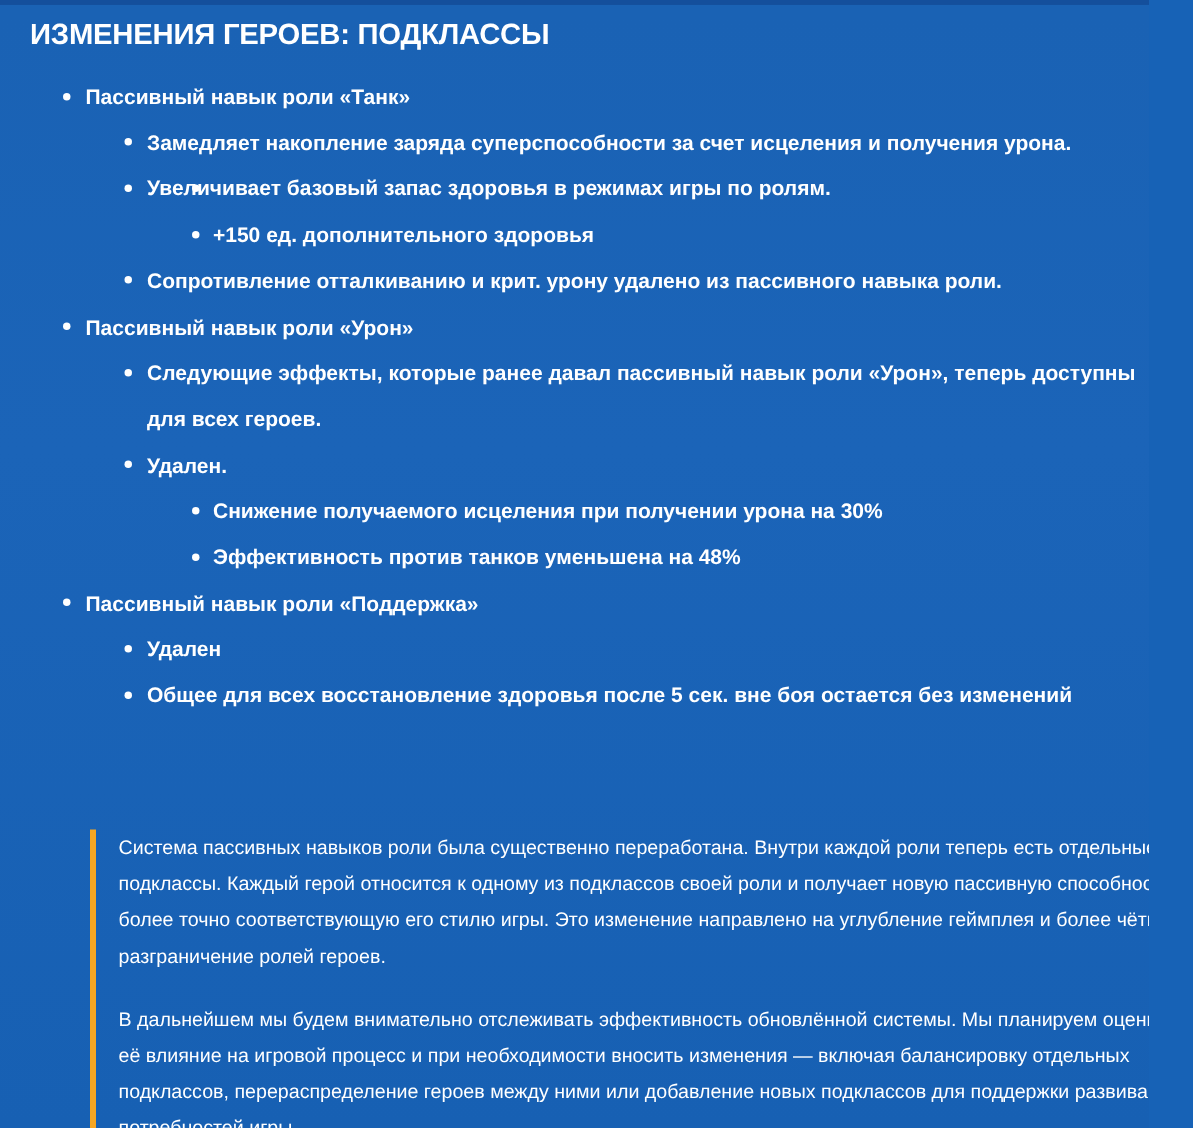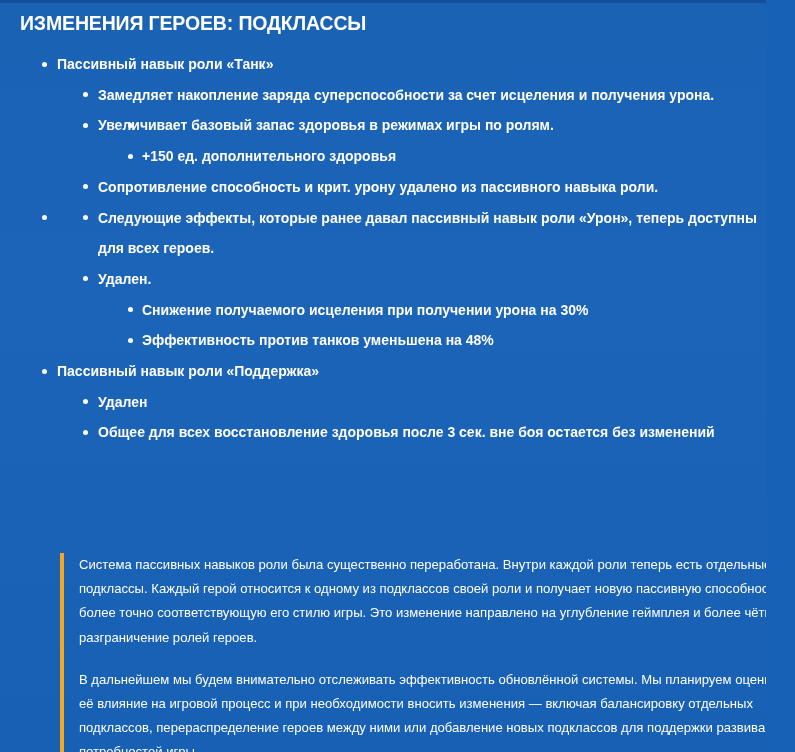--- a/index.html
+++ b/index.html
@@ -107,29 +107,29 @@
   <div id="top-band"></div>
 
   <h1 class="page-title">ИЗМЕНЕНИЯ ГЕРОЕВ: ПОДКЛАССЫ</h1>
 
   <div class="notes" id="notes-list">
       <div class="li lvl1"><span class="bullet"></span><span class="txt">Пассивный навык роли «Танк»</span></div>
       <div class="li lvl2"><span class="bullet"></span><span class="txt">Замедляет накопление заряда суперспособности за счет исцеления и получения урона.</span></div>
       <div class="li lvl3"><span class="bullet"></span></div>
       <div class="li lvl2"><span class="bullet"></span><span class="txt">Увеличивает базовый запас здоровья в режимах игры по ролям.</span></div>
       <div class="li lvl3"><span class="bullet"></span><span class="txt">+150 ед. дополнительного здоровья</span></div>
-      <div class="li lvl2"><span class="bullet"></span><span class="txt">Сопротивление способность и крит. урону удалено из пассивного навыка роли.</span></div>
-      <div class="li lvl1"><span class="bullet"></span></div>
+      <div class="li lvl2"><span class="bullet"></span><span class="txt">Сопротивление отталкиванию и крит. урону удалено из пассивного навыка роли.</span></div>
+      <div class="li lvl1"><span class="bullet"></span><span class="txt">Пассивный навык роли «Урон»</span></div>
       <div class="li lvl2"><span class="bullet"></span><span class="txt">Следующие эффекты, которые ранее давал пассивный навык роли «Урон», теперь доступны для всех героев.</span></div>
       <div class="li lvl2"><span class="bullet"></span><span class="txt">Удален.</span></div>
       <div class="li lvl3"><span class="bullet"></span><span class="txt">Снижение получаемого исцеления при получении урона на 30%</span></div>
       <div class="li lvl3"><span class="bullet"></span><span class="txt">Эффективность против танков уменьшена на 48%</span></div>
       <div class="li lvl1"><span class="bullet"></span><span class="txt">Пассивный навык роли «Поддержка»</span></div>
       <div class="li lvl2"><span class="bullet"></span><span class="txt">Удален</span></div>
-      <div class="li lvl2"><span class="bullet"></span><span class="txt">Общее для всех восстановление здоровья после 3 сек. вне боя остается без изменений</span></div>
+      <div class="li lvl2"><span class="bullet"></span><span class="txt">Общее для всех восстановление здоровья после 5 сек. вне боя остается без изменений</span></div>
     </div>
 
   <blockquote class="callout" id="callout">
       <p>Система пассивных навыков роли была существенно переработана. Внутри каждой роли теперь есть отдельные подклассы. Каждый герой относится к одному из подклассов своей роли и получает новую пассивную способность, более точно соответствующую его стилю игры. Это изменение направлено на углубление геймплея и более чёткое разграничение ролей героев.</p>
       <p>В дальнейшем мы будем внимательно отслеживать эффективность обновлённой системы. Мы планируем оценивать её влияние на игровой процесс и при необходимости вносить изменения — включая балансировку отдельных подклассов, перераспределение героев между ними или добавление новых подклассов для поддержки развивающихся потребностей игры.</p>
     </blockquote>
 
 </div>
 
 </body></html>

